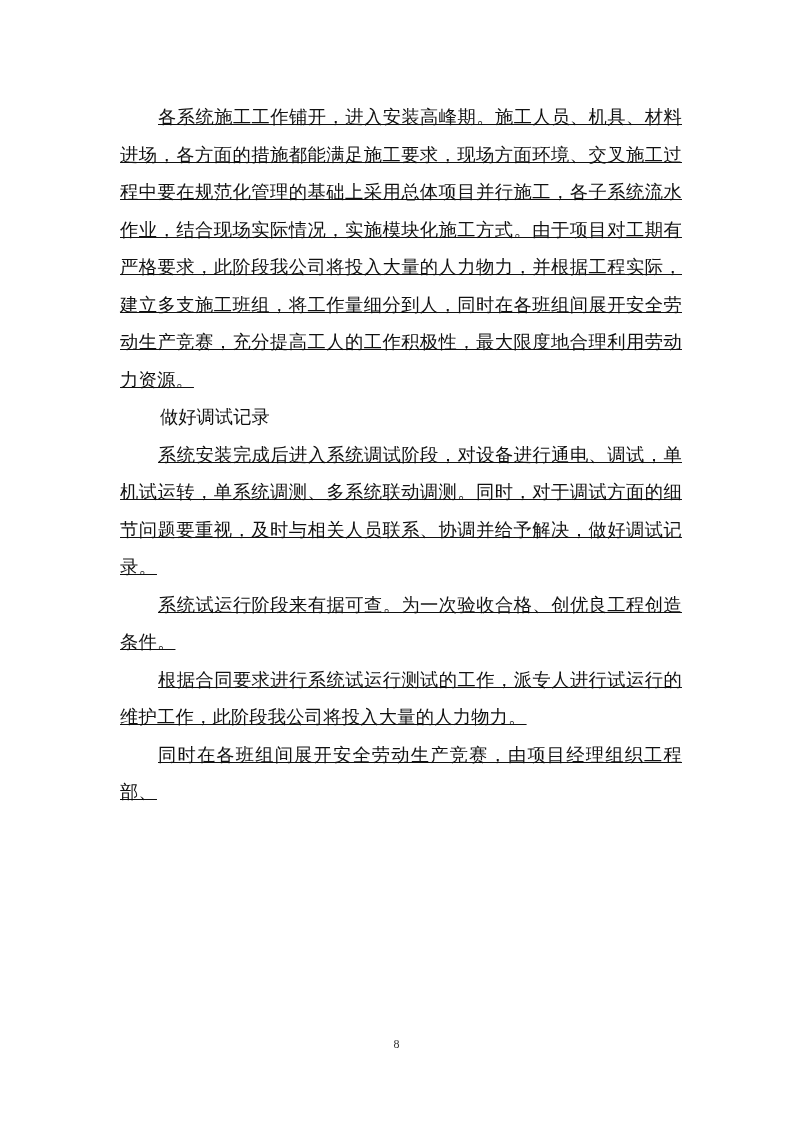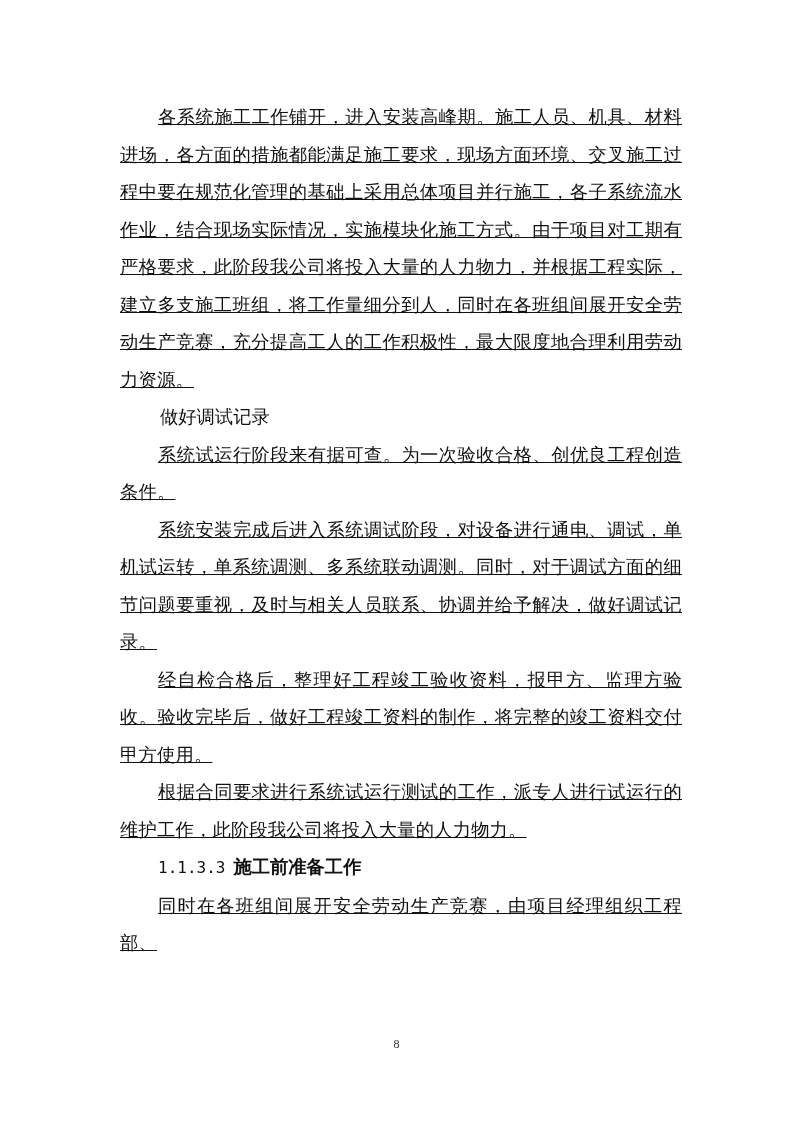--- a/index.html
+++ b/index.html
@@ -62,21 +62,19 @@
     font-family: "Liberation Serif", serif;
     color: #333333;
   }
 </style>
 </head>
 <body>
 
 <div class="page">
   <p class="para indent">各系统施工工作铺开，进入安装高峰期。施工人员、机具、材料进场，各方面的措施都能满足施工要求，现场方面环境、交叉施工过程中要在规范化管理的基础上采用总体项目并行施工，各子系统流水作业，结合现场实际情况，实施模块化施工方式。由于项目对工期有严格要求，此阶段我公司将投入大量的人力物力，并根据工程实际，建立多支施工班组，将工作量细分到人，同时在各班组间展开安全劳动生产竞赛，充分提高工人的工作积极性，最大限度地合理利用劳动力资源。</p>
   <p class="subhead">做好调试记录</p>
+  <p class="para indent">系统安装完成后进入系统调试阶段，对设备进行通电、调试，单机试运转，单系统调测、多系统联动调测。同时，对于调试方面的细节问题要重视，及时与相关人员联系、协调并给予解决，做好调试记录。</p>
   <p class="para indent">系统试运行阶段来有据可查。为一次验收合格、创优良工程创造条件。</p>
-  <p class="para indent">系统安装完成后进入系统调试阶段，对设备进行通电、调试，单机试运转，单系统调测、多系统联动调测。同时，对于调试方面的细节问题要重视，及时与相关人员联系、协调并给予解决，做好调试记录。</p>
-  <p class="para indent">经自检合格后，整理好工程竣工验收资料，报甲方、监理方验收。验收完毕后，做好工程竣工资料的制作，将完整的竣工资料交付甲方使用。</p>
   <p class="para indent">根据合同要求进行系统试运行测试的工作，派专人进行试运行的维护工作，此阶段我公司将投入大量的人力物力。</p>
-  <p class="heading"><span class="num">1.1.3.3</span><span>施工前准备工作</span></p>
   <p class="para indent">同时在各班组间展开安全劳动生产竞赛，由项目经理组织工程部、</p>
 </div>
 
 <div class="page-number">8</div>
 
 </body></html>

